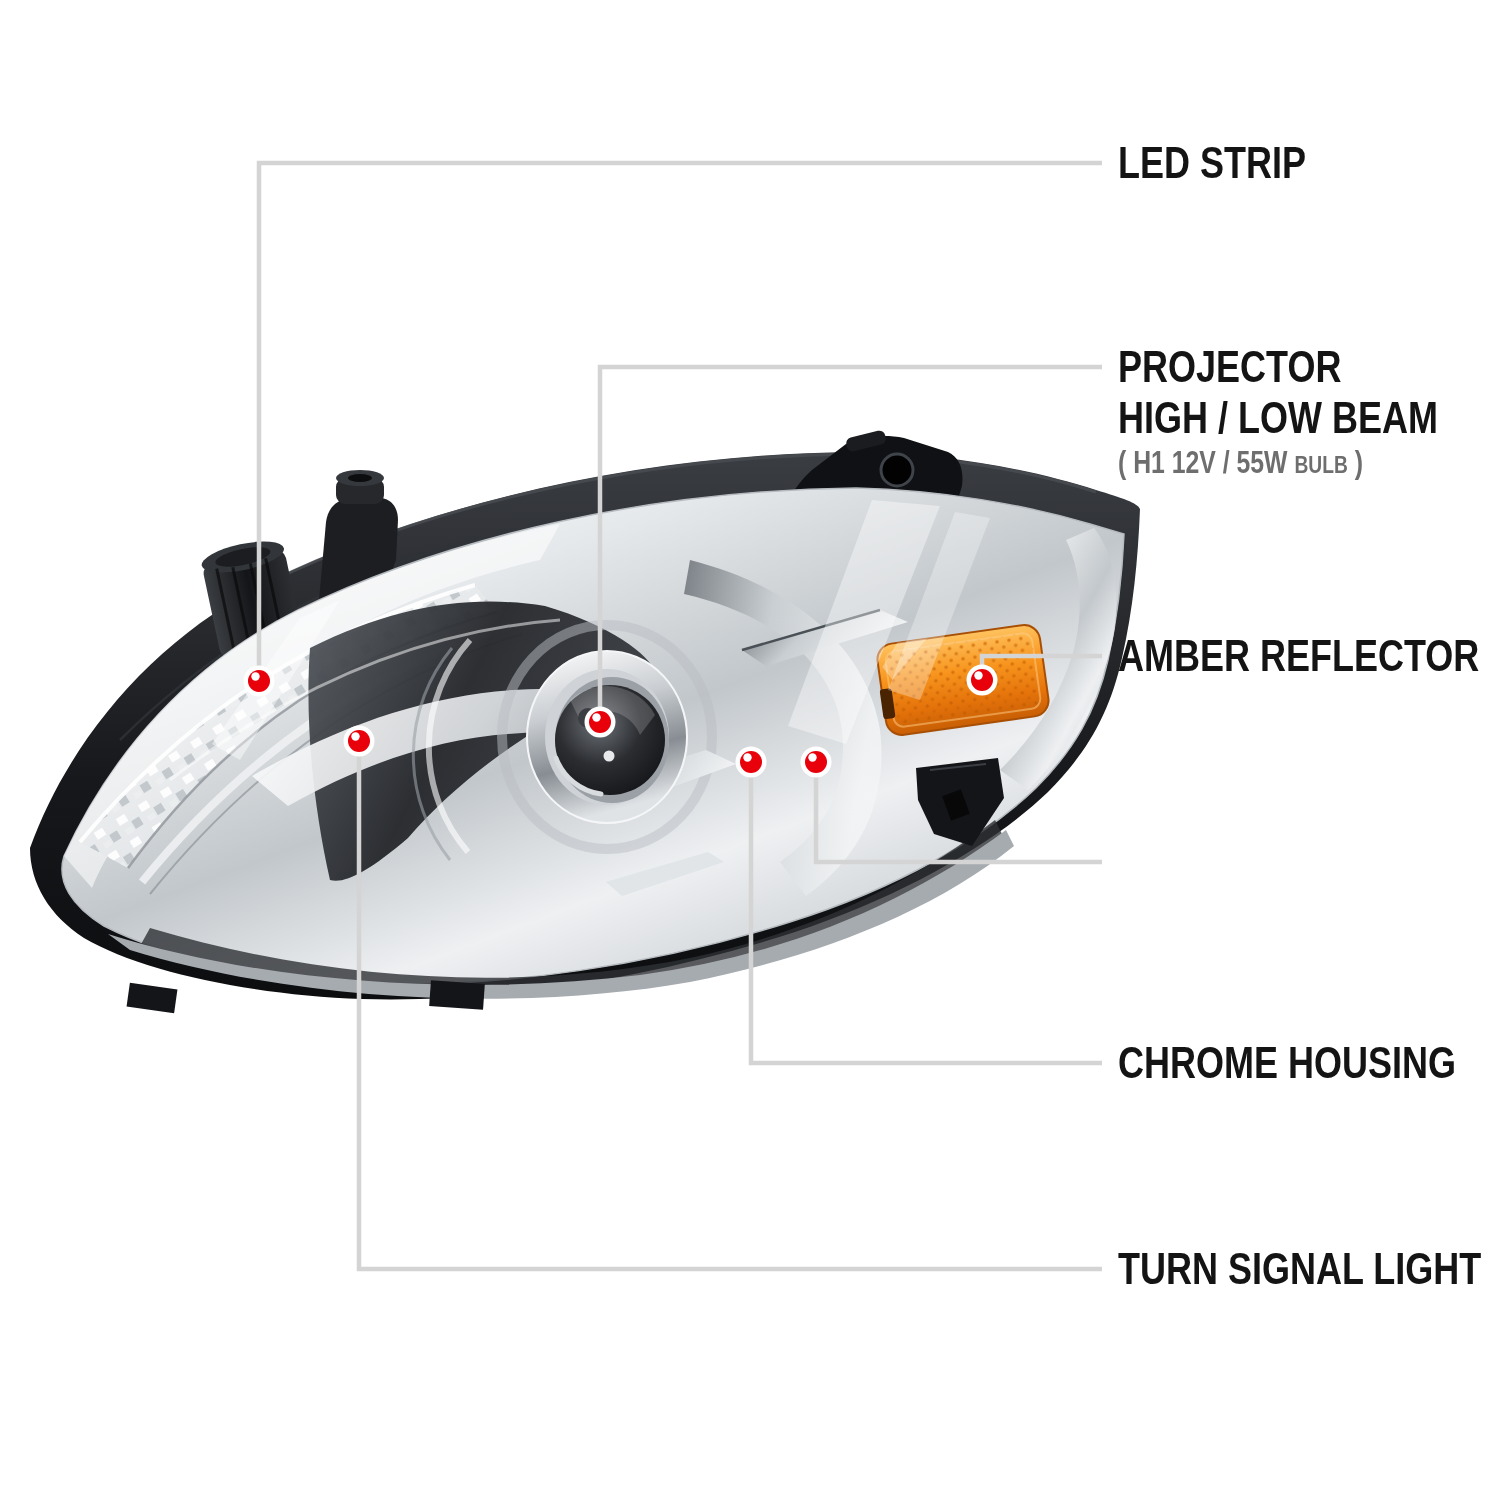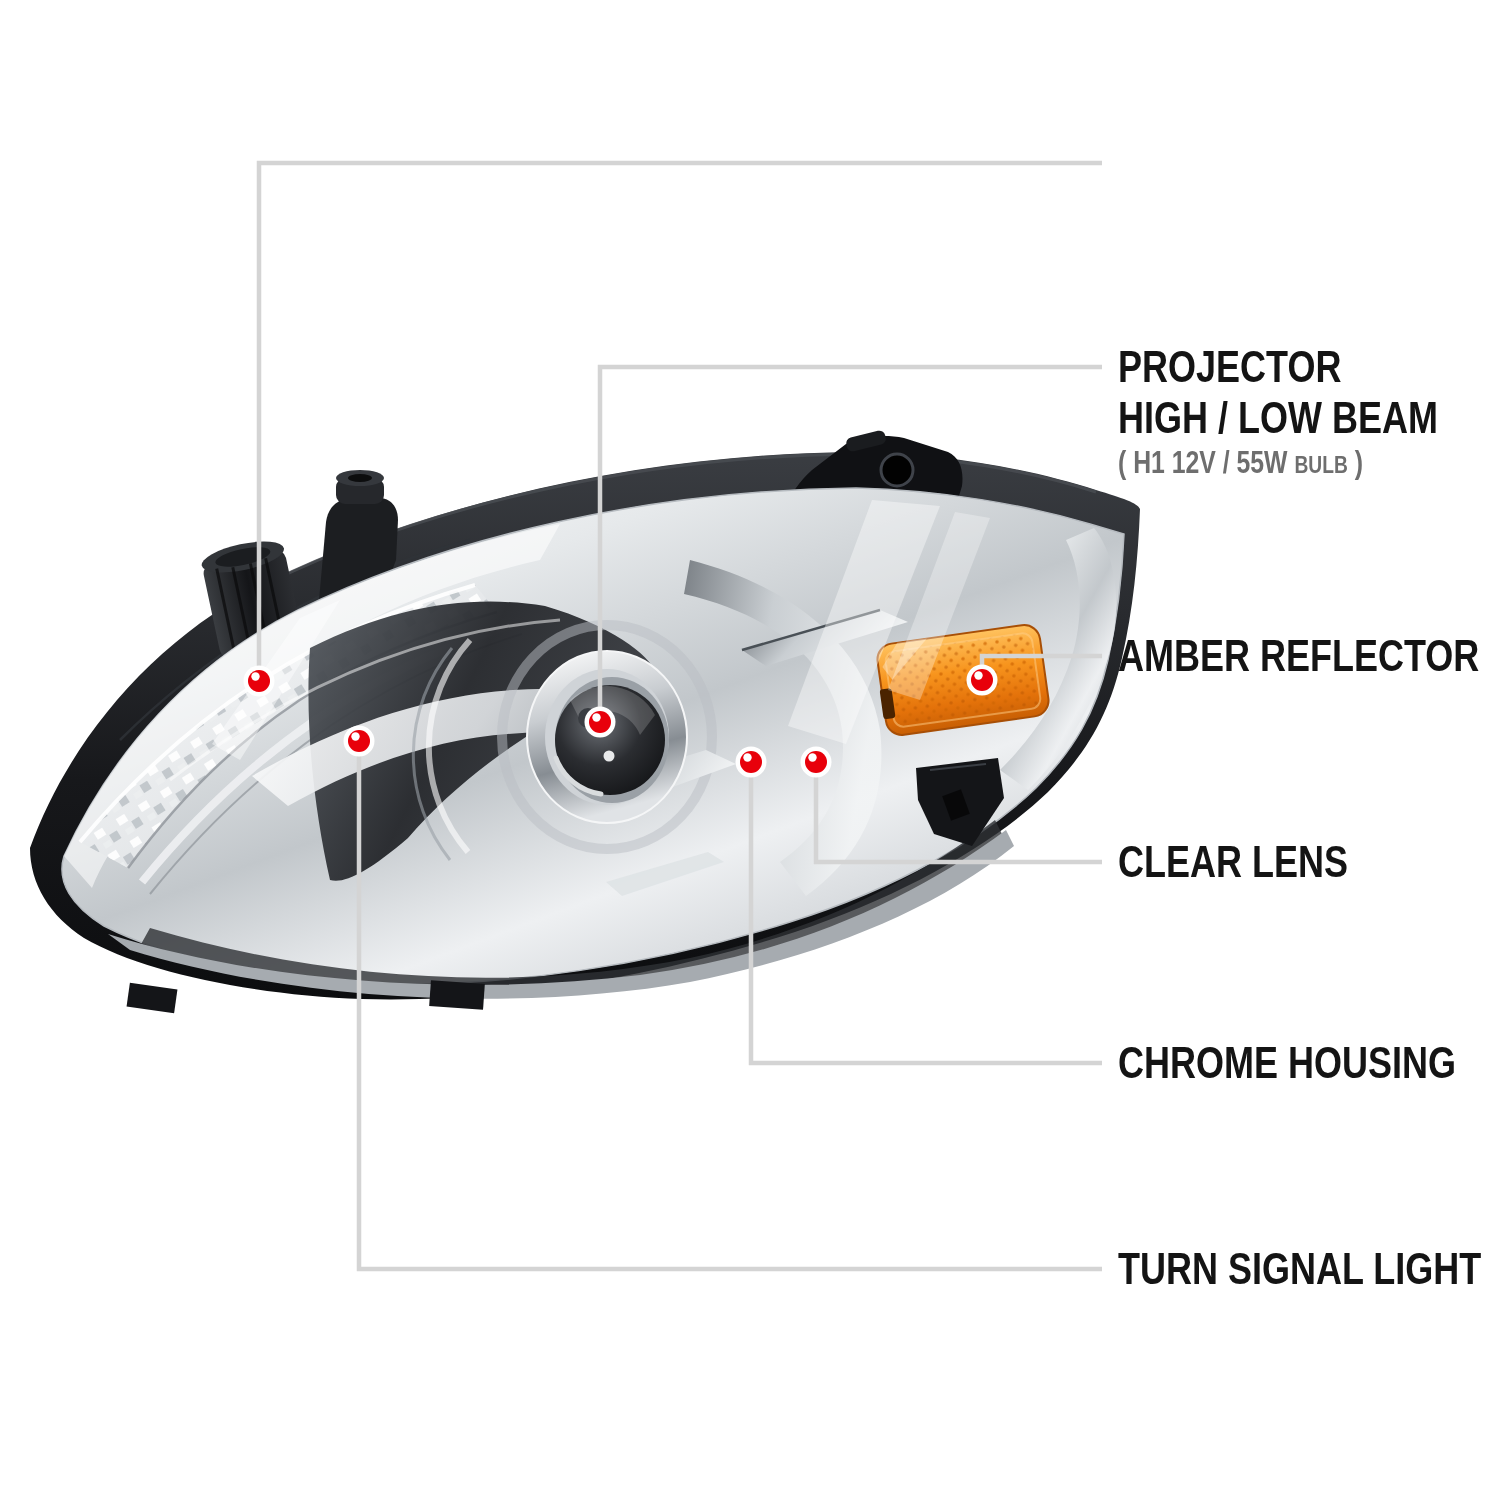--- a/index.html
+++ b/index.html
@@ -241,31 +241,31 @@
       </g>
       <path d="M 359 741 L 359 1269 L 1102 1269" class="callout-line" stroke="#d4d4d4"></path>
       <g>
         <circle cx="359" cy="741" r="15.5" fill="#ffffff"></circle>
         <circle cx="359" cy="741" r="11" fill="#e8000b"></circle>
         <circle cx="355.5" cy="736.5" r="4.2" fill="#ffffff"></circle>
       </g>
     </svg>
 
   <div class="labels" id="labels">
+      <div class="callout-label" style="left: 1118px; top: 163px;">
+        <div class="lbl">LED STRIP</div>
+      </div>
       <div class="callout-label" style="left: 1118px; top: 367px;">
         <div class="lbl">PROJECTOR</div>
         <div class="lbl">HIGH / LOW BEAM</div>
         <div class="sub"><span>( H1 12V / 55W </span><span class="sub-small">BULB</span><span> )</span></div>
       </div>
       <div class="callout-label" style="left: 1118px; top: 656px;">
         <div class="lbl">AMBER REFLECTOR</div>
       </div>
-      <div class="callout-label" style="left: 1118px; top: 862px;">
-        <div class="lbl">CLEAR LENS</div>
-      </div>
       <div class="callout-label" style="left: 1118px; top: 1063px;">
         <div class="lbl">CHROME HOUSING</div>
       </div>
       <div class="callout-label" style="left: 1118px; top: 1269px;">
         <div class="lbl">TURN SIGNAL LIGHT</div>
       </div>
     </div>
 
 </div>
 

